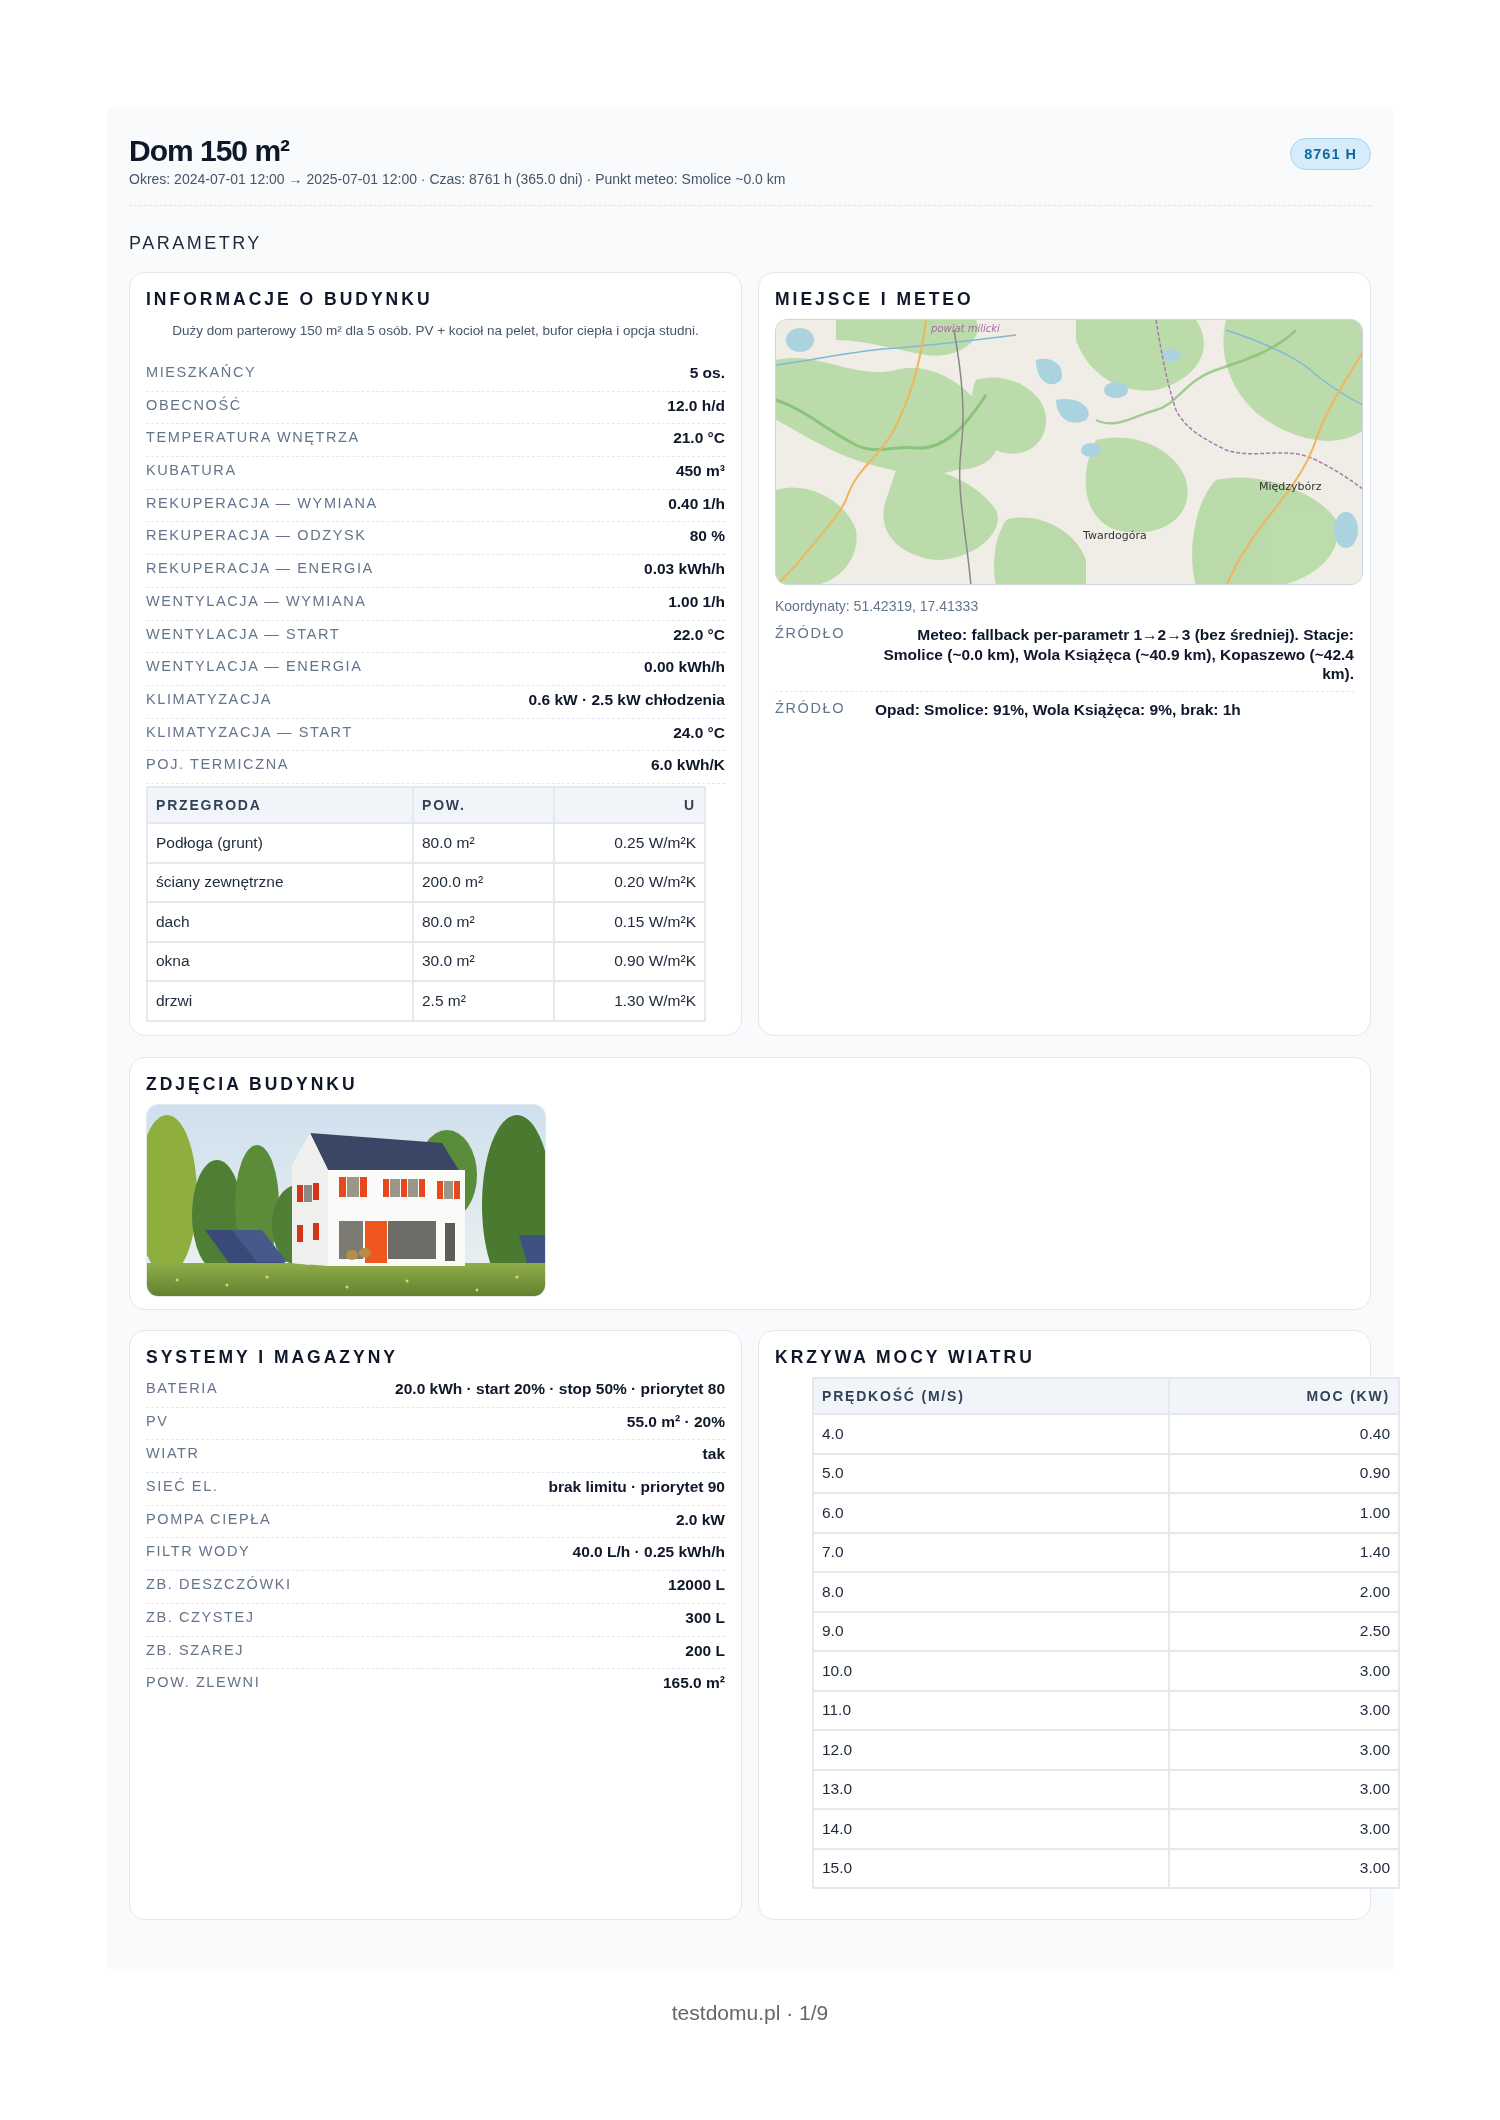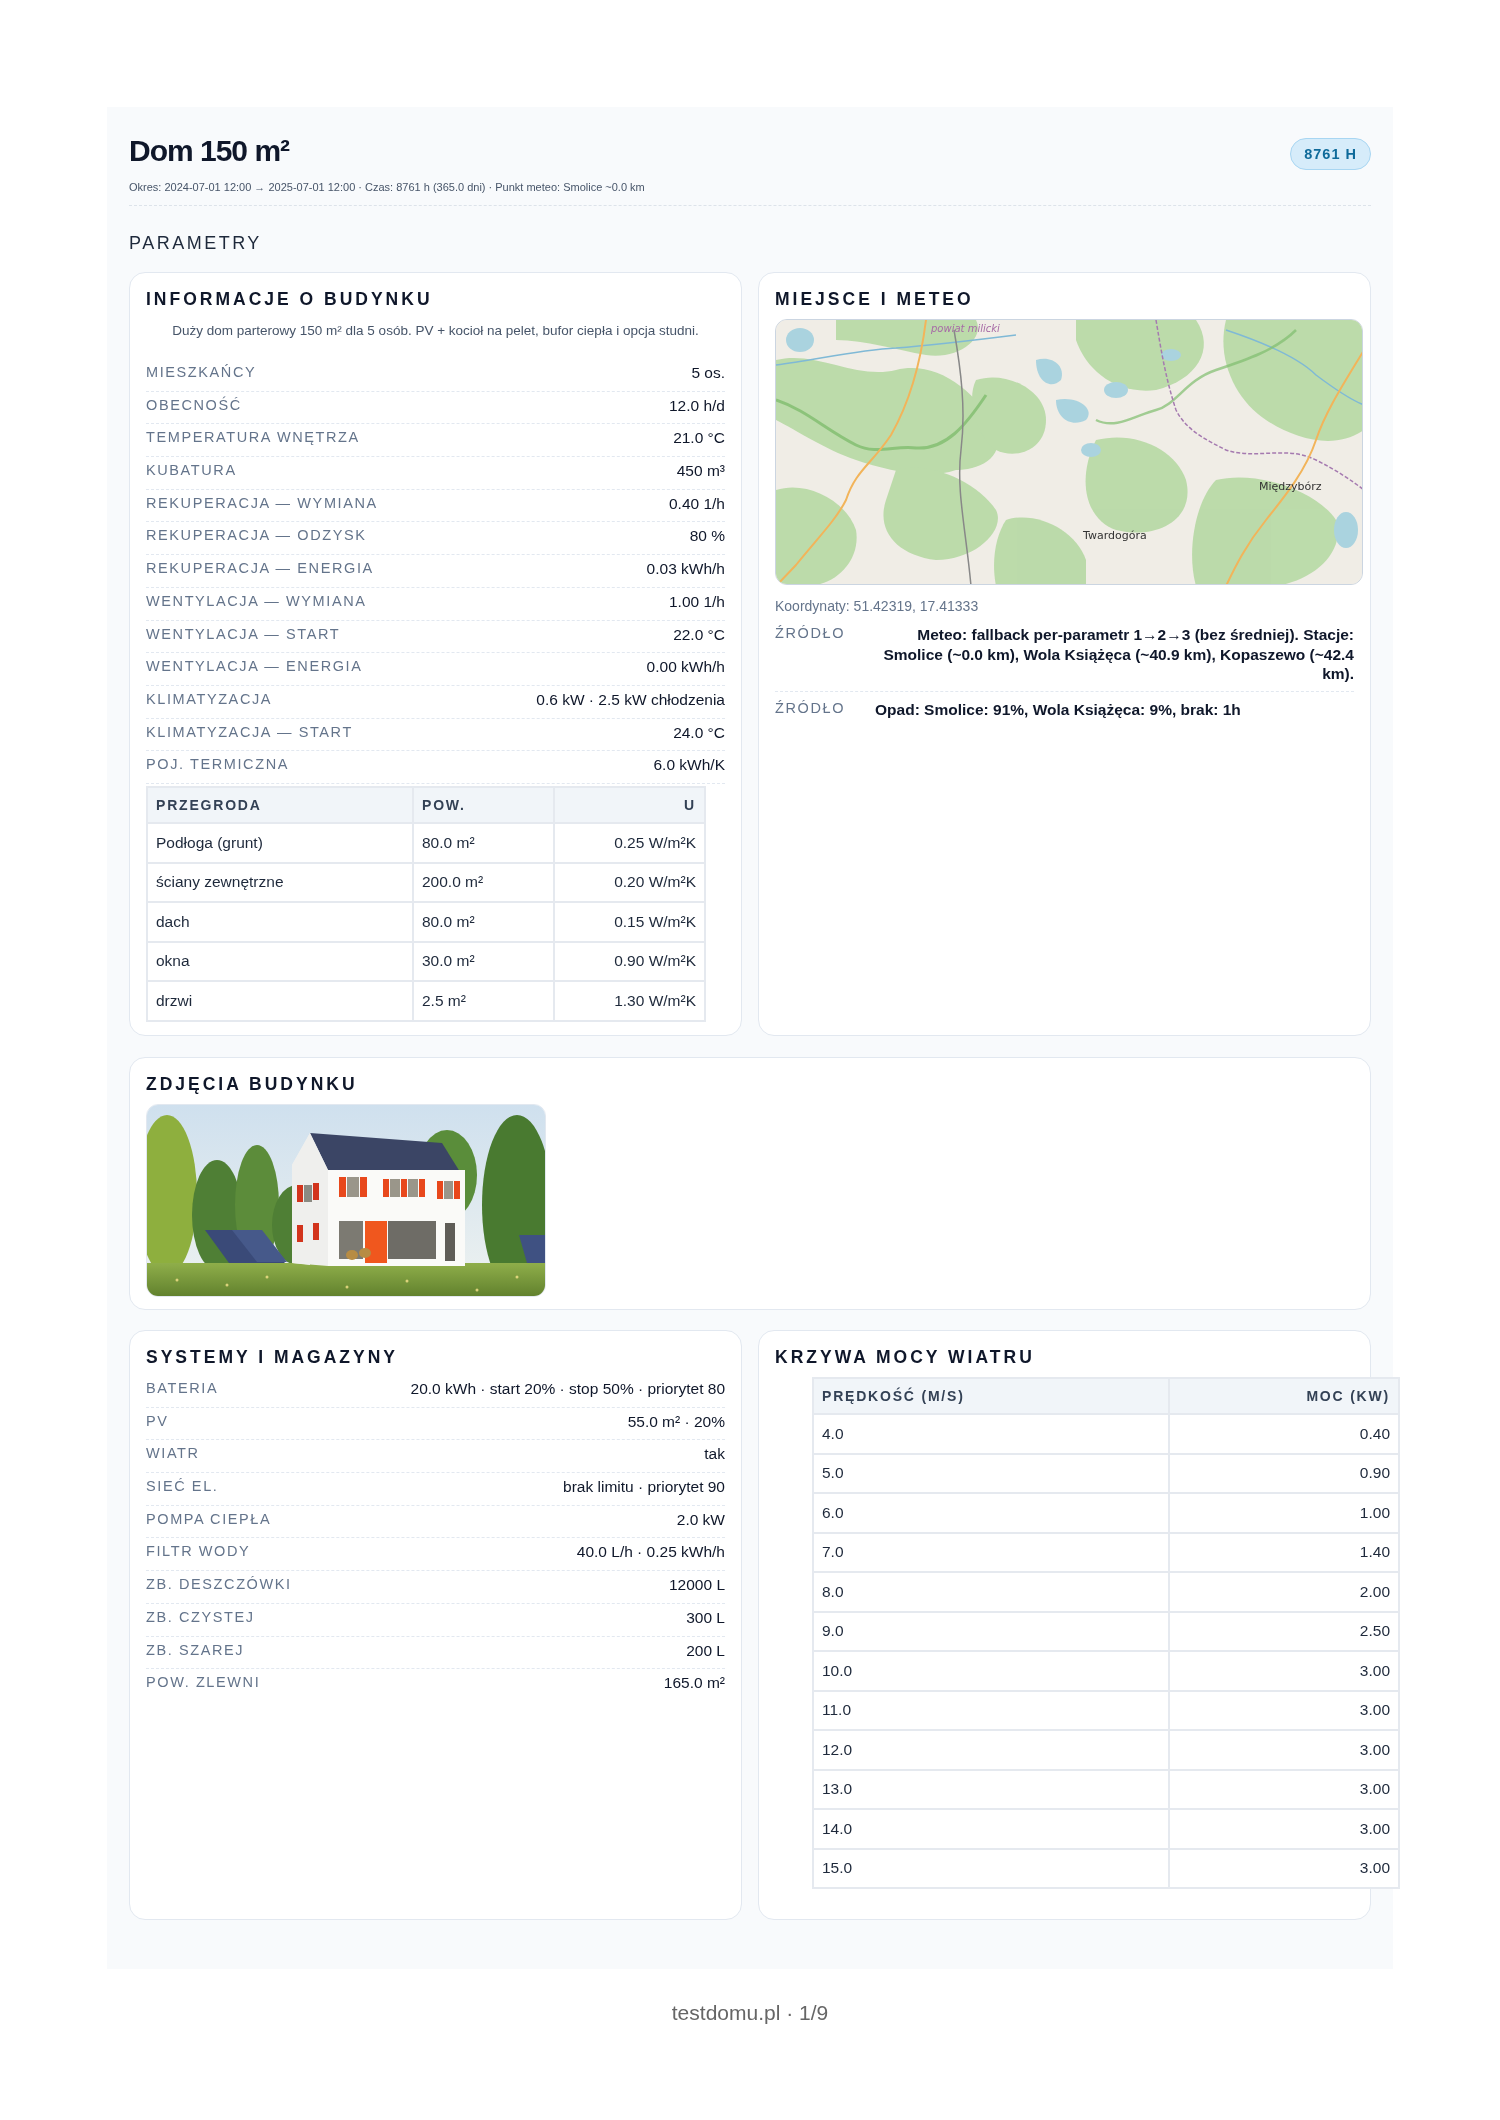--- a/index.html
+++ b/index.html
@@ -6,21 +6,21 @@
   html, body { width: 1500px; height: 2120px; background: #ffffff; }
   body { font-family: "Liberation Sans", sans-serif; color: #0f172a; position: relative; }
 
   .page {
     position: absolute; left: 107px; top: 107px; width: 1286px; height: 1862px;
     background: #f8fafc;
   }
 
   .header { position: absolute; left: 22px; top: 26px; right: 22px; }
   .title { font-size: 30px; font-weight: 700; letter-spacing: -1px; color: #0f172a; line-height: 36px; }
-  .subtitle { font-size: 11px; color: #475569; margin-top: 8px; line-height: 20px; }
+  .subtitle { font-size: 14px; color: #475569; line-height: 20px; }
   .badge {
     position: absolute; right: 0; top: 5px; height: 32px; padding: 0 13px;
     border-radius: 16px; background: #d6ecfa; border: 1px solid #a8d6f2;
     color: #0e6a9a; font-weight: 700; font-size: 14.5px; letter-spacing: 1px;
     line-height: 30px;
   }
   .header-divider { position: absolute; left: 22px; right: 22px; top: 98px; border-top: 1.5px dashed #dde3ea; }
 
   .section-label { position: absolute; left: 22px; top: 126px; font-size: 18px; letter-spacing: 2.5px; color: #1e293b; }
 
@@ -34,21 +34,21 @@
 
   .desc { position: absolute; left: 16px; top: 49px; right: 16px; font-size: 13.5px; color: #475569; line-height: 17px; text-align: center; }
 
   .kv-list { position: absolute; left: 16px; right: 16px; }
   .kv-row {
     display: flex; justify-content: space-between; align-items: flex-start;
     border-bottom: 1.5px dashed #e2e8f0; height: 32.7px; padding-top: 5px;
   }
   .kv-row.last { border-bottom: none; }
   .kv-key { font-size: 14.5px; letter-spacing: 1.6px; color: #64748b; text-transform: uppercase; white-space: nowrap; }
-  .kv-val { font-size: 15.5px; font-weight: 400; color: #0f172a; text-align: left; white-space: nowrap; }
+  .kv-val { font-size: 15.5px; font-weight: 700; color: #0f172a; text-align: left; white-space: nowrap; }
 
   table.grid { position: absolute; left: 16px; right: 16px; border-collapse: separate; border-spacing: 2px; background: #e5e9ef; }
   table.grid th {
     background: #f1f5f9; text-align: left; font-size: 14px; font-weight: 700; letter-spacing: 1.8px;
     color: #334155; padding: 0 8px; height: 34px; text-transform: uppercase;
   }
   table.grid td { background: #ffffff; font-size: 15.5px; color: #1e293b; padding: 0 8px; height: 37.5px; }
   table.grid .r { text-align: right; }
 
   .map {

